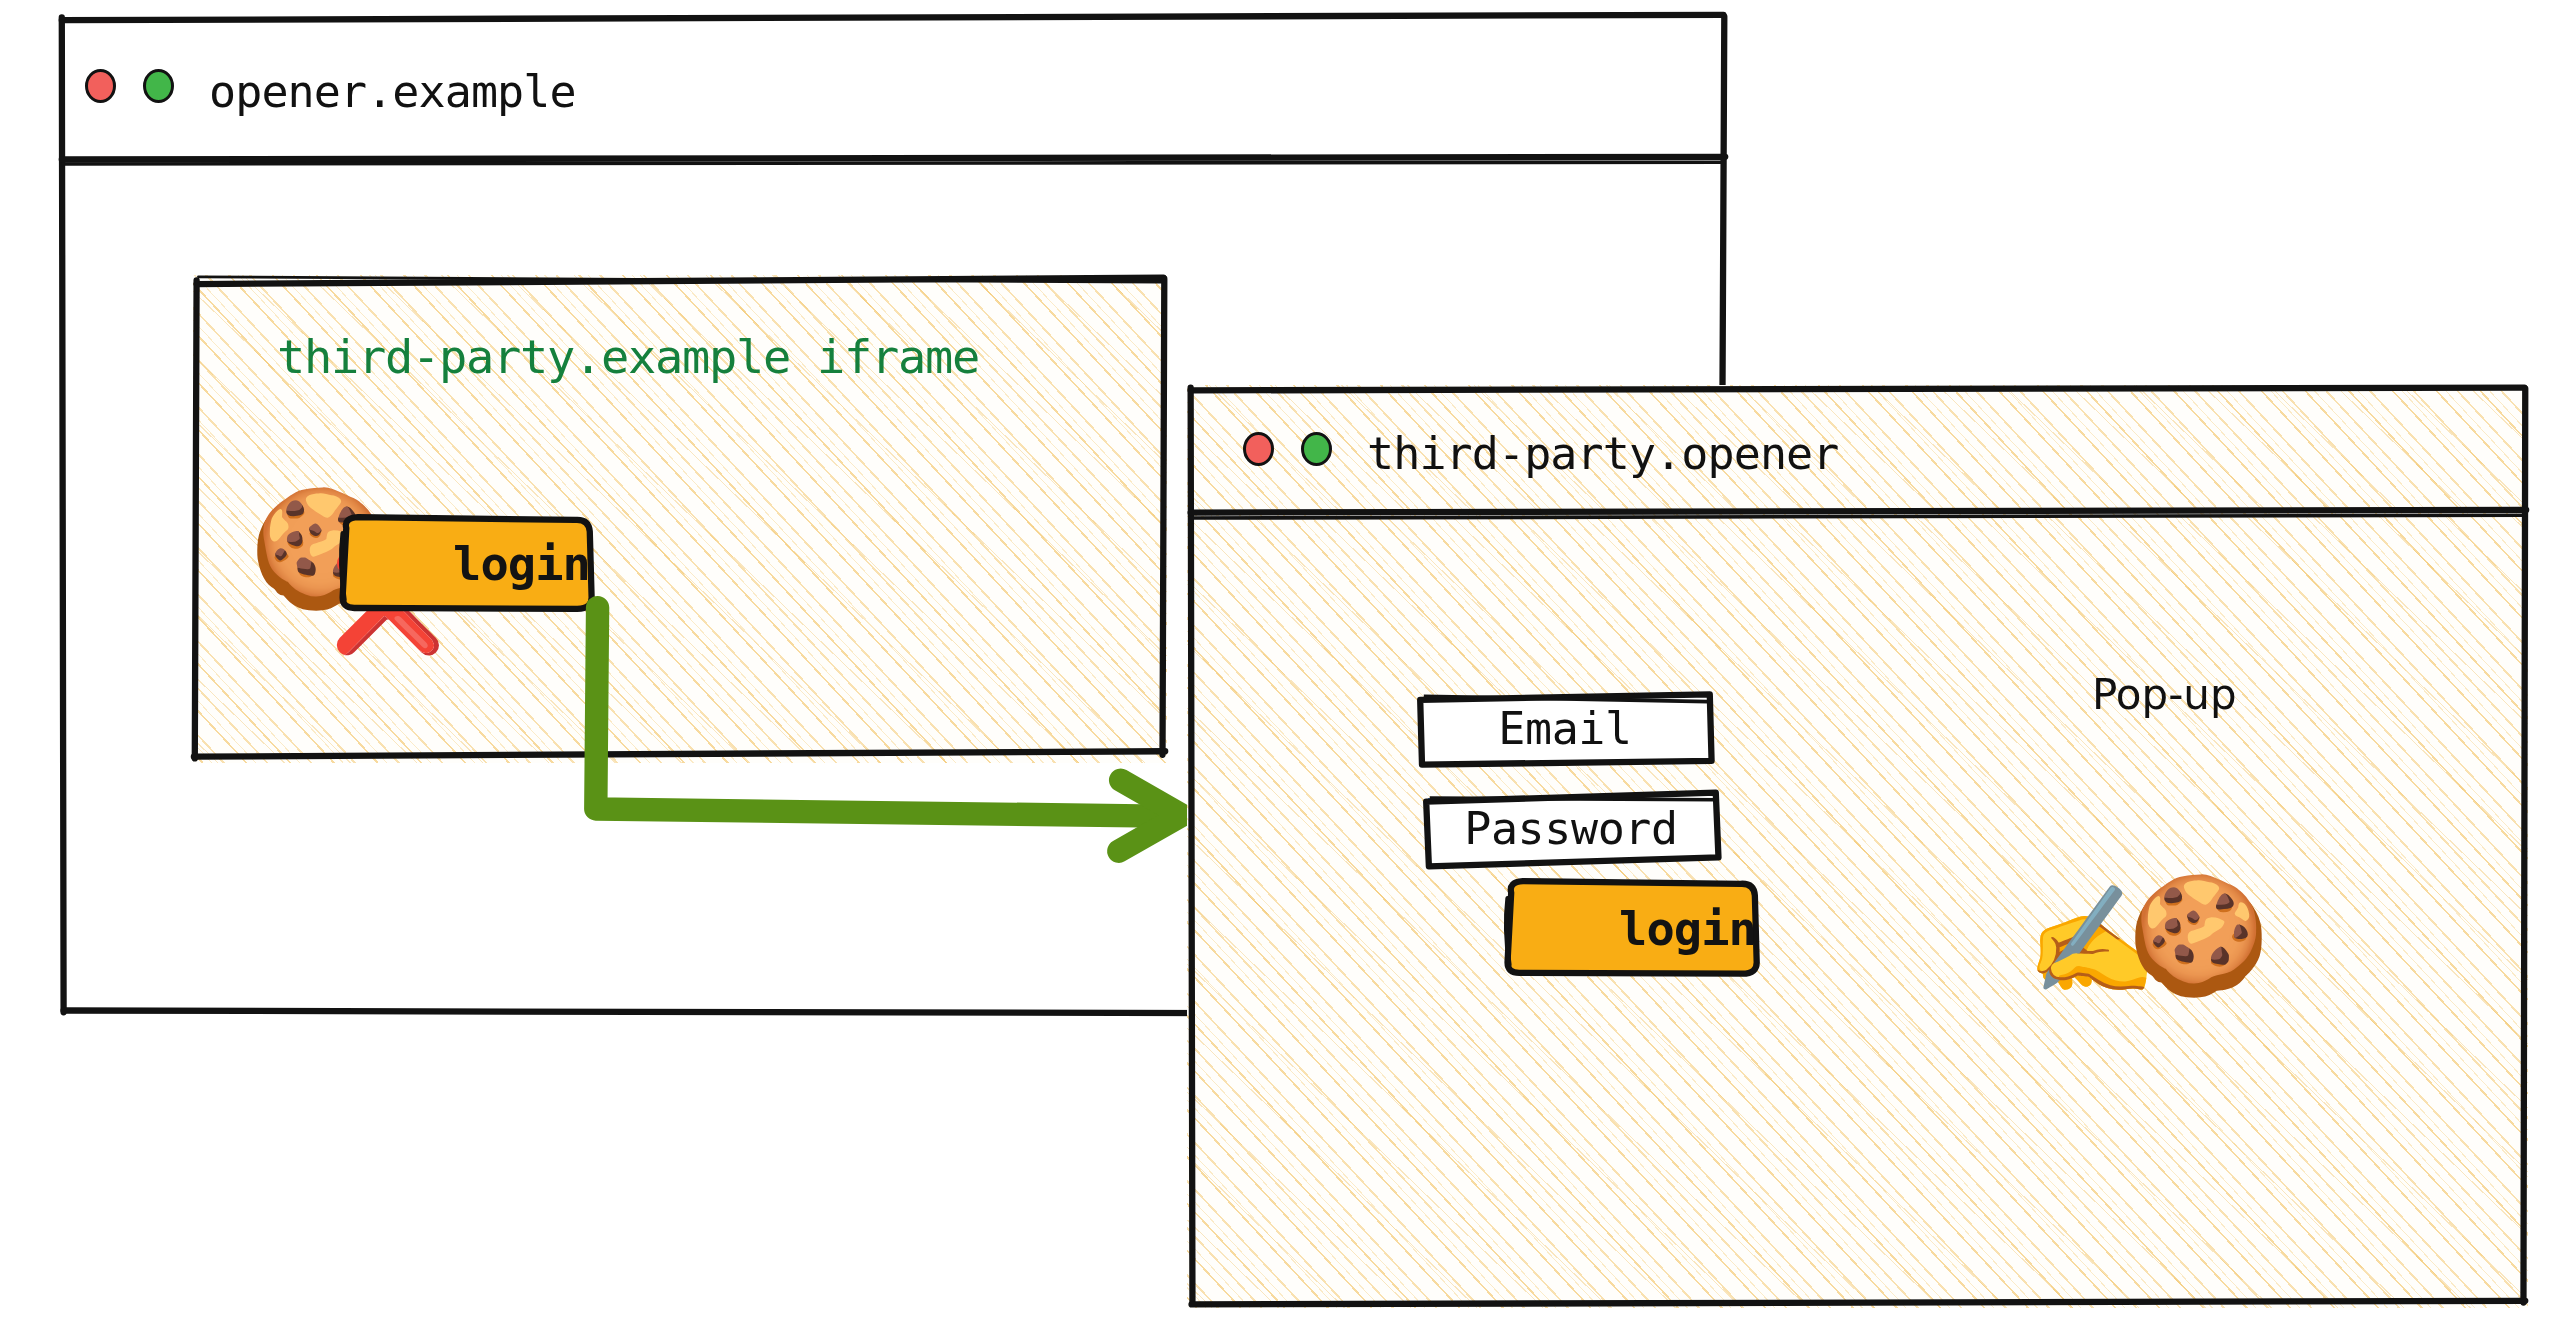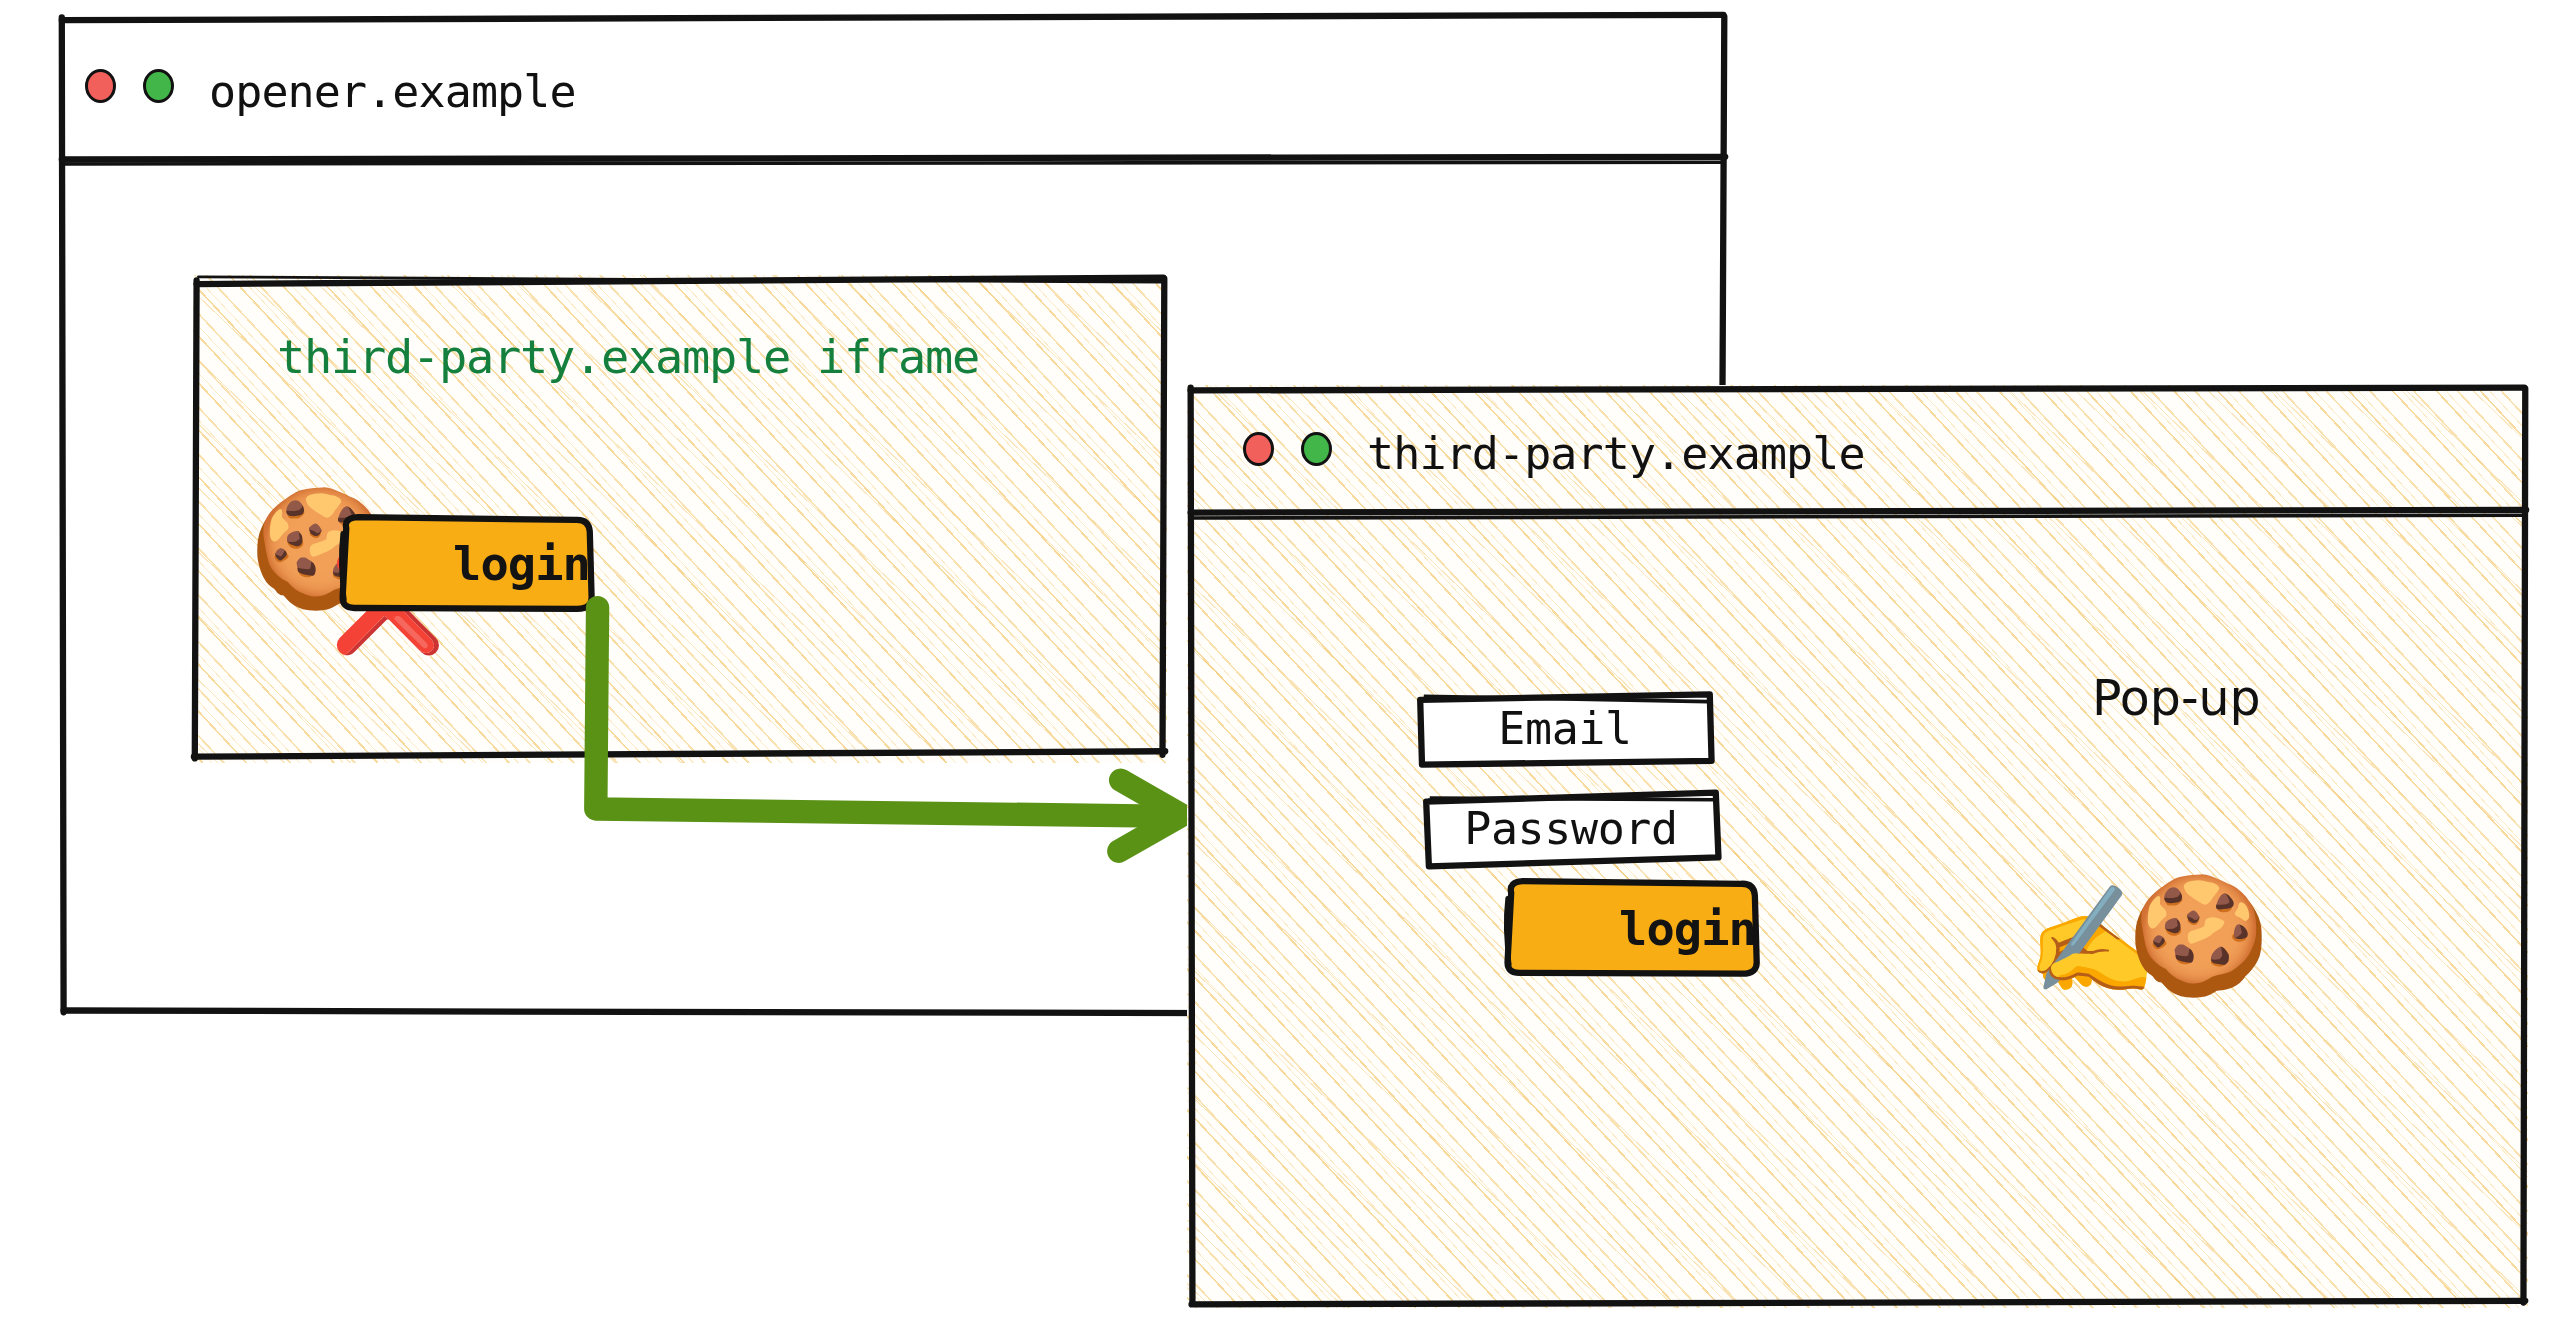--- a/index.html
+++ b/index.html
@@ -174,21 +174,21 @@
     font-weight: 500;
     color: #111111;
     letter-spacing: -0.4px;
     z-index: 2;
   }
 
   #popup-caption {
     position: absolute;
     left: 2064px; top: 670px;
     font-family: "DejaVu Sans", "Liberation Sans", sans-serif;
-    font-size: 49px;
+    font-size: 42px;
     font-weight: 400;
     color: #111111;
     white-space: nowrap;
   }
 
   
   #flow-arrow {
     position: absolute;
     left: 557px; top: 593px;
     width: 701px; height: 360px;
@@ -288,21 +288,21 @@
         <path d="M4,142 L1490,139"></path>
         <path d="M5,148 L1489,145" stroke-width="4"></path>
       </g>
     </svg>
 
     <div class="dots" style="left:56px; top:47px;">
       <span class="dot red"></span>
       <span class="dot green"></span>
     </div>
 
-    <div class="win-title" style="left:180px; top:42px;">third-party.example</div>
+    <div class="win-title" style="left:180px; top:42px;">third-party.opener</div>
 
     <div class="field" style="left:235px; top:312px; width:286px; height:61px;" hidden=""></div>
     <div class="field" style="left:235px; top:313px; width:286px; height:61px;">
       <svg class="field-svg" viewBox="0 0 338 88" preserveAspectRatio="none">
         <path d="M8,12 L330,6 L332,80 L10,84 Z" fill="#ffffff" stroke="#121212" stroke-width="7" stroke-linejoin="round"></path>
         <path d="M12,8 L328,14" fill="none" stroke="#121212" stroke-width="4"></path>
       </svg>
       <span class="field-label">Email</span>
     </div>
 

